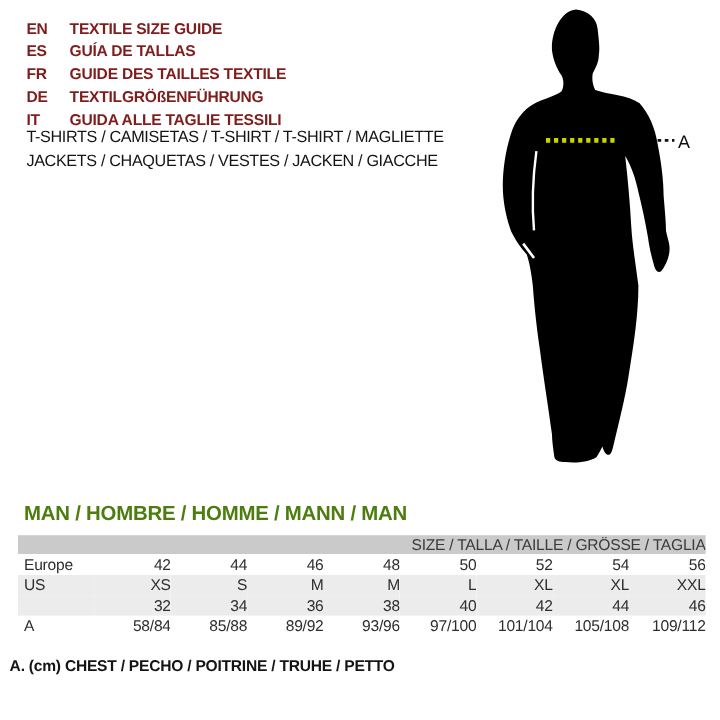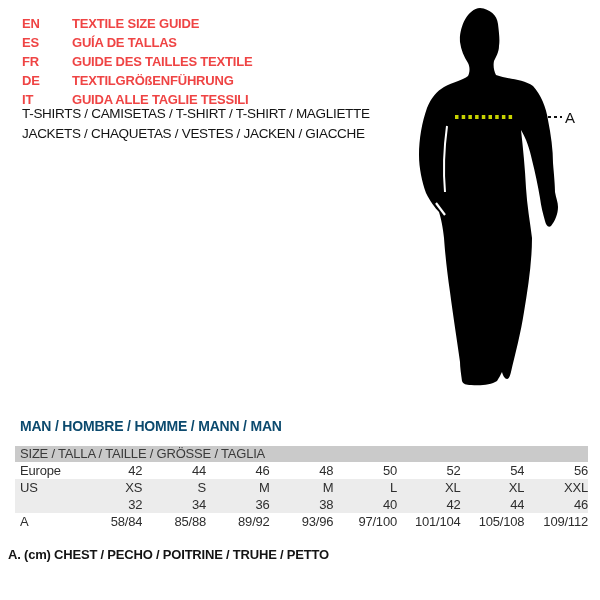--- a/index.html
+++ b/index.html
@@ -2,34 +2,34 @@
 <html><head>
 <meta charset="utf-8">
 <style>
   html,body{margin:0;padding:0;background:#fff;}
   .canvas{
     position:relative;width:600px;height:600px;background:#ffffff;overflow:hidden;
     font-family:"Liberation Sans", sans-serif;color:#111;
   }
   
   .lang-list{position:absolute;left:22px;top:14px;}
-  .lang-row{display:flex;line-height:19px;font-size:13px;font-weight:700;letter-spacing:-0.2px;color:#ef4444;gap:14px;}
+  .lang-row{display:flex;line-height:19px;font-size:13px;font-weight:700;letter-spacing:-0.2px;color:#7f1d1d;}
   .lang-code{width:36px;flex:0 0 36px;}
   
   .categories{position:absolute;left:22px;top:104px;font-size:13.5px;font-weight:400;line-height:19.5px;letter-spacing:-0.3px;color:#141414;}
   
   .figure{position:absolute;left:395px;top:0;width:205px;height:400px;}
   
-  .section-title{position:absolute;left:20px;top:418px;font-size:14px;font-weight:700;letter-spacing:-0.2px;color:#0c4a6e;}
+  .section-title{position:absolute;left:20px;top:418px;font-size:17px;font-weight:700;letter-spacing:-0.2px;color:#4d7c0f;}
   
   .size-table{position:absolute;left:15px;top:446px;width:573px;border-collapse:collapse;table-layout:fixed;
     font-size:13px;color:#2e2e2e;letter-spacing:-0.2px;}
   .size-table td{padding:0;text-align:right;height:17px;line-height:17px;overflow:hidden;white-space:nowrap;}
   .size-table td.lbl{text-align:left;padding-left:5px;width:58px;}
-  .size-table tr.hdr td{background:#cacaca;text-align:left;padding-left:5px;height:16px;line-height:16px;color:#3a3a3a;}
+  .size-table tr.hdr td{background:#cacaca;text-align:right;padding-left:16px;height:16px;line-height:16px;color:#3a3a3a;}
   .size-table tr.stripe td{background:#ececec;margin-top:24px;}
   
   .footnote{position:absolute;left:8px;top:547px;font-size:13px;font-weight:700;letter-spacing:-0.2px;color:#141414;text-align:center;}
 </style>
 </head>
 <body>
 
 <div class="canvas">
 
   <div class="lang-list">

